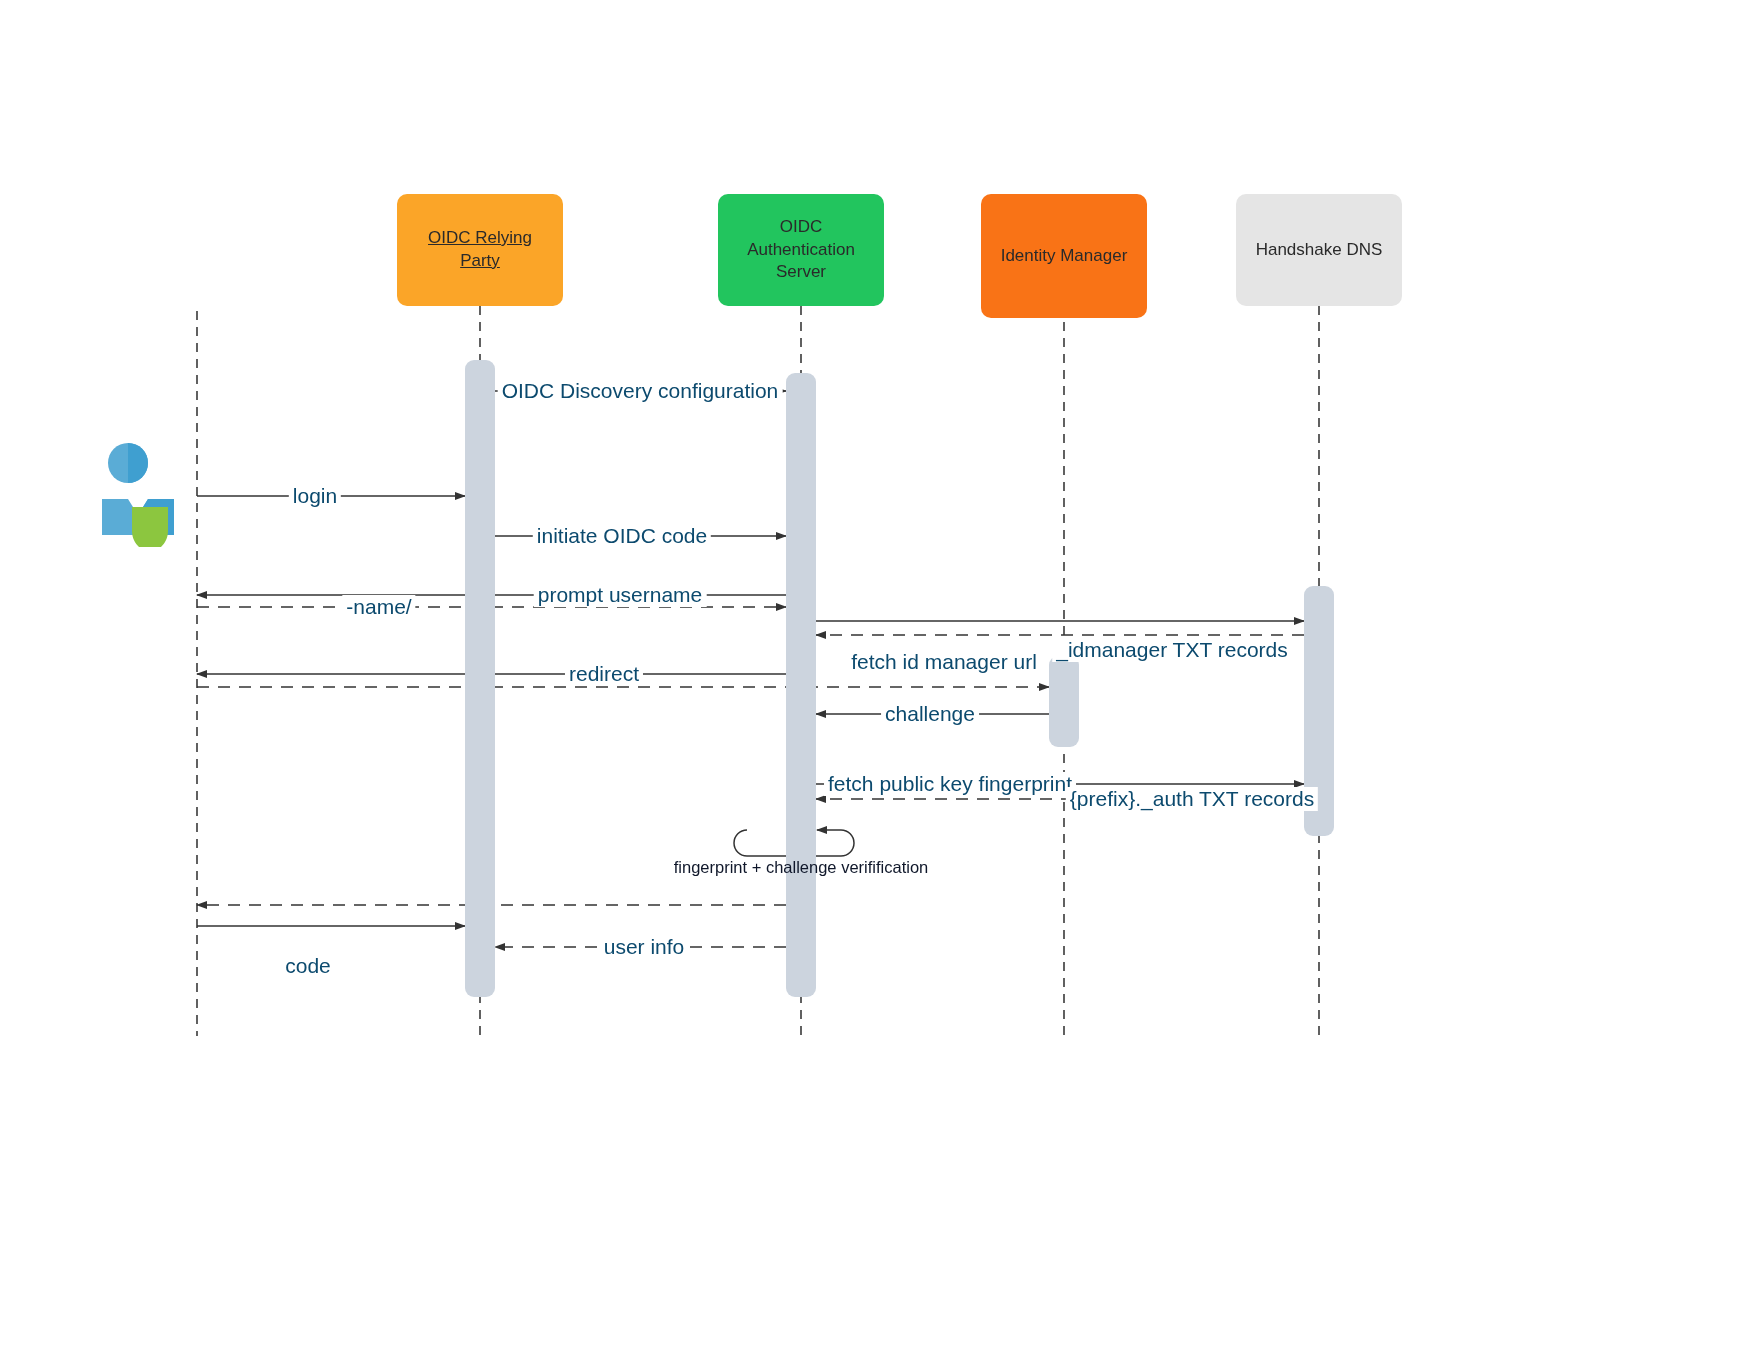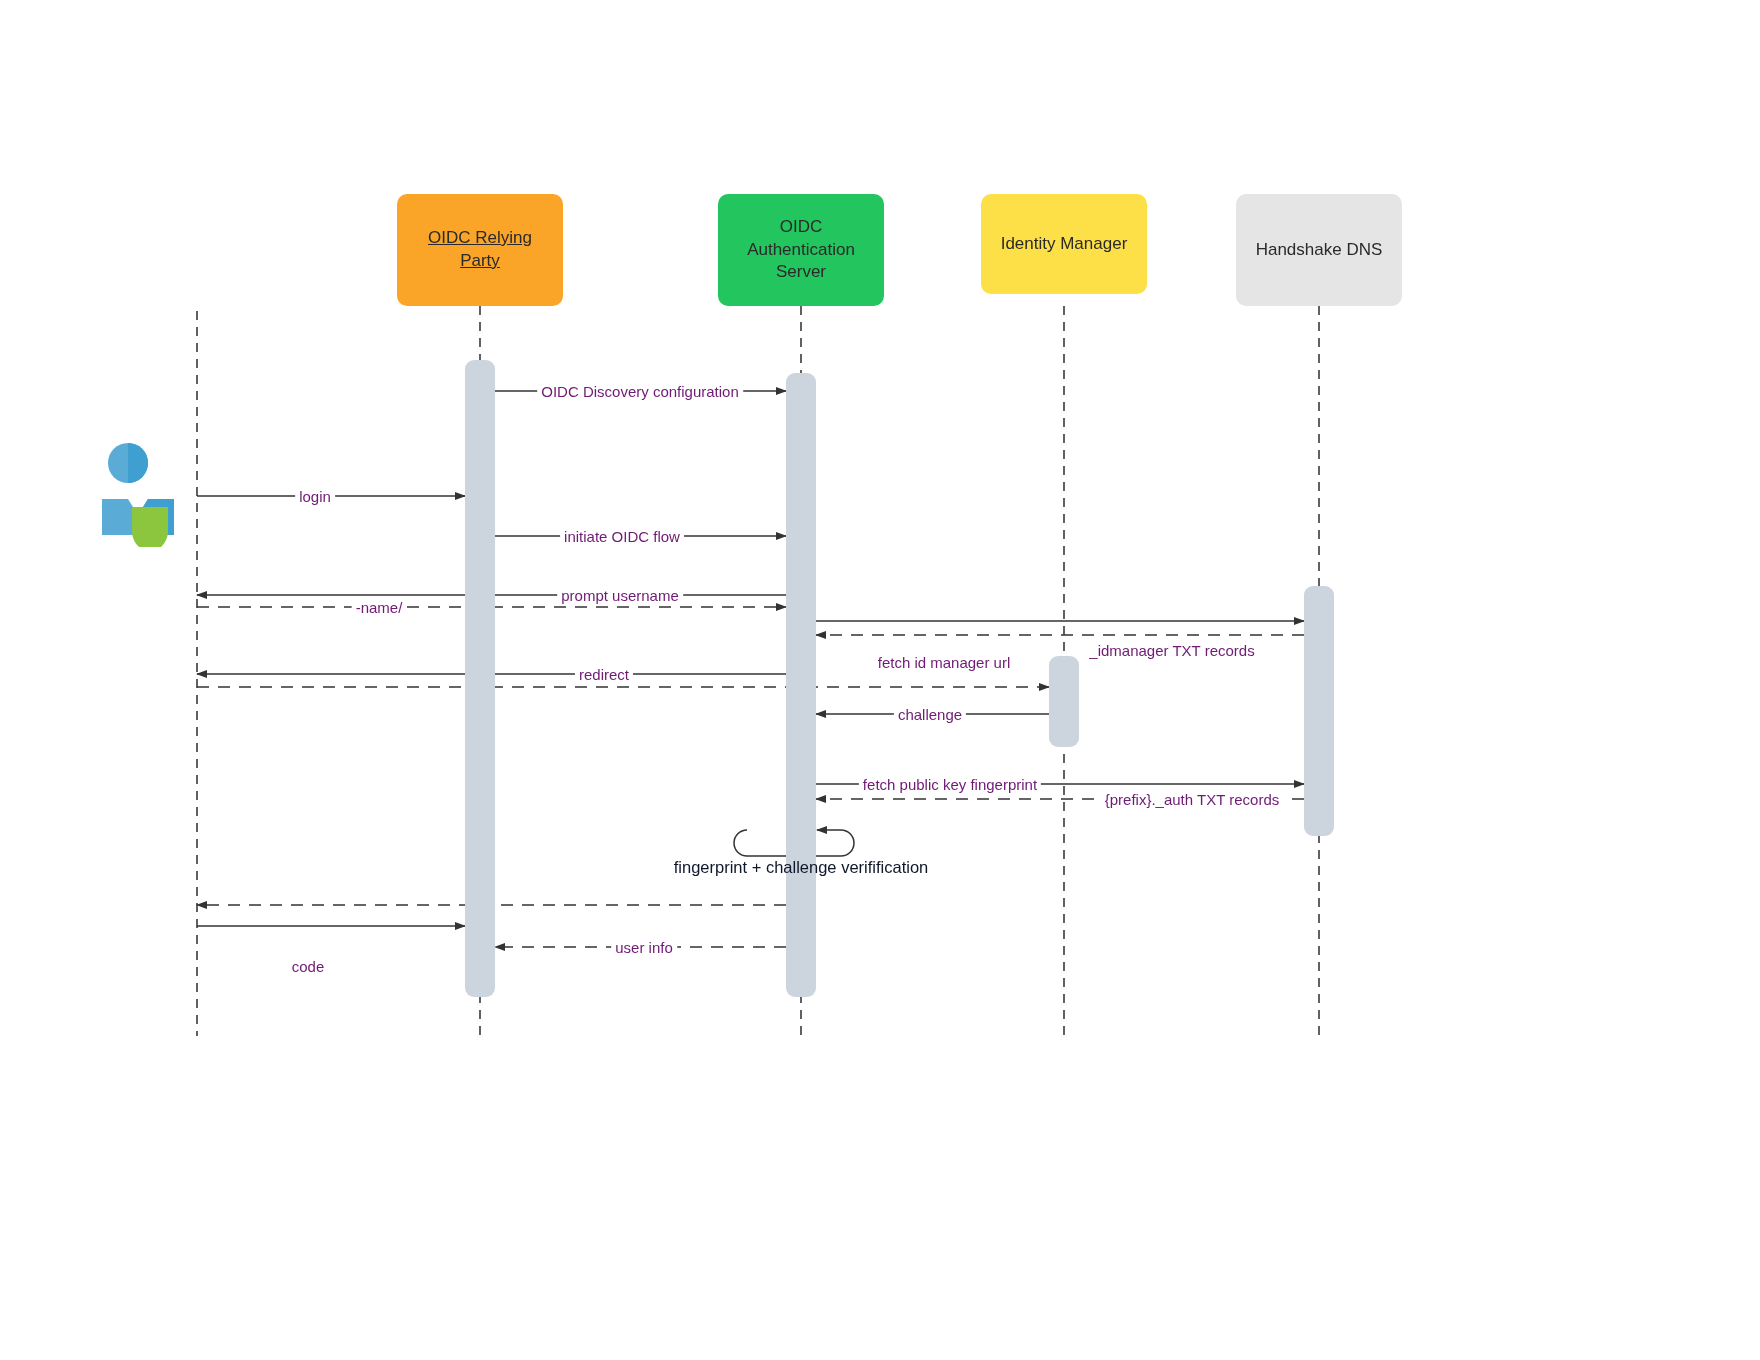--- a/index.html
+++ b/index.html
@@ -34,22 +34,22 @@
     box-sizing: border-box;
     padding: 4px 10px;
   }
   .activation {
     position: absolute;
     background: #ccd4de;
     border-radius: 9px;
   }
   .msg-label {
     position: absolute;
-    font-size: 15px;
-    color: #701a75;
+    font-size: 21px;
+    color: #0c4a6e;
     white-space: nowrap;
     background: #ffffff;
     padding: 0 4px;
     transform: translate(-50%, -50%);
   }
   .note-label {
     position: absolute;
     font-size: 16.5px;
     color: #0f172a;
     white-space: nowrap;
@@ -112,37 +112,37 @@
       </svg>
     </div>
 
     <div id="g-participants">
         <div class="participant" style="left: 397px; top: 194px; width: 166px; height: 112px; background: rgb(251, 165, 40); text-decoration: underline;">
           <span>OIDC Relying Party</span>
         </div>
         <div class="participant" style="left: 718px; top: 194px; width: 166px; height: 112px; background: #22c55e;">
           <span>OIDC Authentication Server</span>
         </div>
-        <div class="participant" style="left: 981px; top: 194px; width: 166px; height: 100px; background: #fde047;">
+        <div class="participant" style="left: 981px; top: 194px; width: 166px; height: 124px; background: #f97316;">
           <span>Identity Manager</span>
         </div>
         <div class="participant" style="left: 1236px; top: 194px; width: 166px; height: 112px; background: #e5e5e5;">
           <span>Handshake DNS</span>
         </div>
       </div>
     <div id="g-activations">
         <div class="activation" style="left: 465px; top: 360px; width: 30px; height: 637px;"></div>
         <div class="activation" style="left: 786px; top: 373px; width: 30px; height: 624px;"></div>
         <div class="activation" style="left: 1049px; top: 656px; width: 30px; height: 91px;"></div>
         <div class="activation" style="left: 1304px; top: 586px; width: 30px; height: 250px;"></div>
       </div>
     <div id="g-labels">
         <div class="msg-label" style="left: 640px; top: 391px;">OIDC Discovery configuration</div>
         <div class="msg-label" style="left: 315px; top: 496px;">login</div>
-        <div class="msg-label" style="left: 622px; top: 536px;">initiate OIDC flow</div>
+        <div class="msg-label" style="left: 622px; top: 536px;">initiate OIDC code</div>
         <div class="msg-label" style="left: 620px; top: 595px;">prompt username</div>
         <div class="msg-label" style="left: 348px; top: 607px; margin-left: 31px;">-name/</div>
         <div class="msg-label" style="left: 944px; top: 621px; margin-top: 41px;">fetch id manager url</div>
         <div class="msg-label" style="left: 1172px; top: 650px;">_idmanager TXT records</div>
         <div class="msg-label" style="left: 604px; top: 674px;">redirect</div>
         <div class="msg-label" style="left: 930px; top: 714px;">challenge</div>
         <div class="msg-label" style="left: 950px; top: 784px;">fetch public key fingerprint</div>
         <div class="msg-label" style="left: 1192px; top: 799px;">{prefix}._auth TXT records</div>
         <div class="msg-label" style="left: 308px; top: 926px; margin-top: 40px;">code</div>
         <div class="msg-label" style="left: 644px; top: 947px;">user info</div>

